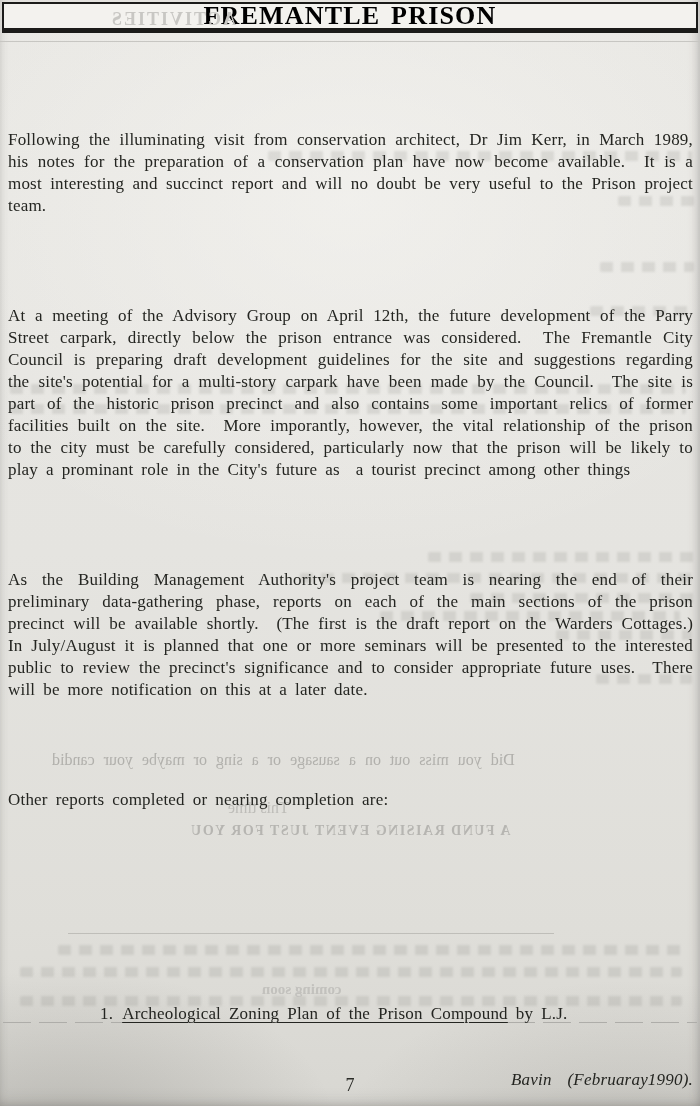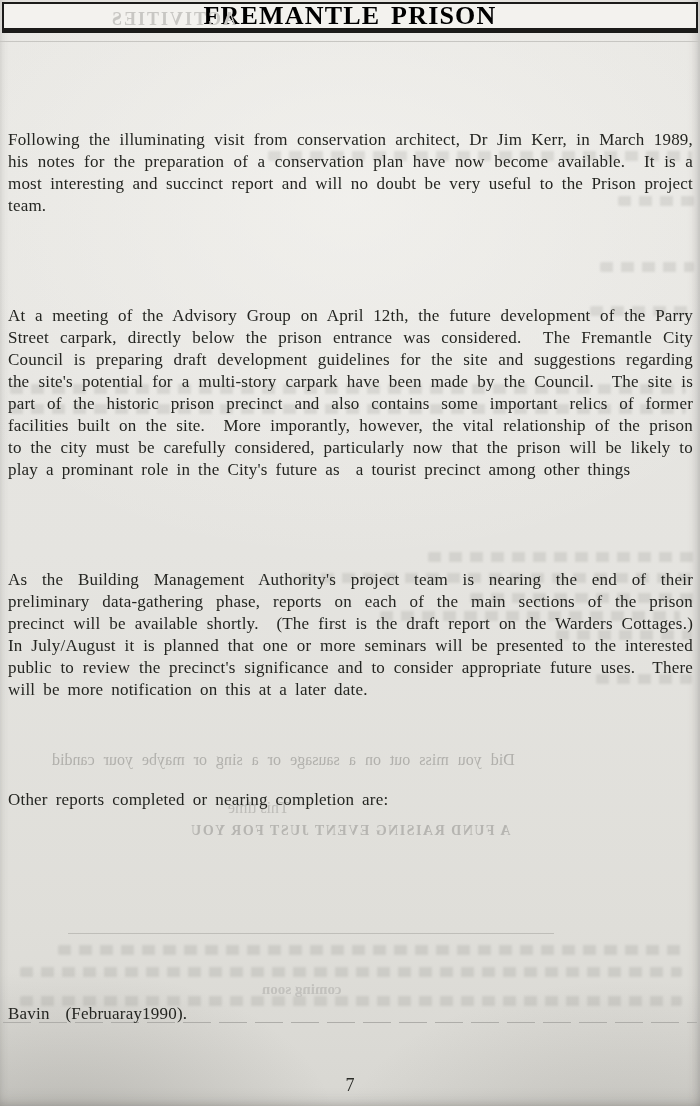--- a/index.html
+++ b/index.html
@@ -29,21 +29,21 @@
     font-size:17px; line-height:22px; text-align:justify;
     word-spacing:3.5px; letter-spacing:0.2px; white-space:pre-wrap;
   }
   .para { margin:0 0 22px 0; }
   .list-intro { margin:0 0 16px 0; }
   .report-list { margin:0 0 20px 0; padding-left:92px; }
   .report-item .line1 { text-align:left; }
   .report-item .num { margin-right:9px; }
   .report-item .rtitle { text-decoration:underline; text-underline-offset:3px; text-decoration-thickness:1px; }
   .report-item .ritalic { font-style:italic; }
-  .report-item .line2 { margin-left:-92px; text-align:left; }
+  .report-item .line2 { margin-left:-92px; text-align:right;font-style:italic; }
   
   .page-number { position:absolute; left:0; right:0; bottom:10px; text-align:center; font-size:18px; color:#2a2b27; }
   
   .rule { position:absolute; height:1px; }
   .rule-a { top:41px; left:0; width:700px; background:#c7c6c2; }
   .rule-b { top:933px; left:68px; width:486px; background:#adaca8; opacity:.65; }
   .rule-c { top:1022px; left:3px; width:694px;
             background:repeating-linear-gradient(90deg,#aeada9 0 28px, rgba(174,173,169,0) 28px 36px); }
   
   .ghost { position:absolute; transform:scaleX(-1); white-space:nowrap; filter:blur(0.4px); pointer-events:none; }
@@ -113,20 +113,21 @@
 
     <p class="para">At a meeting of the Advisory Group on April 12th, the future development of the Parry Street carpark, directly below the prison entrance was considered.  The Fremantle City Council is preparing draft development guidelines for the site and suggestions regarding the site's potential for a multi-story carpark have been made by the Council.  The site is part of the historic prison precinct and also contains some important relics of former facilities built on the site.  More imporantly, however, the vital relationship of the prison to the city must be carefully considered, particularly now that the prison will be likely to play a prominant role in the City's future as  a tourist precinct among other things</p>
 
     <p class="para">As the Building Management Authority's project team is nearing the end of their preliminary data-gathering phase, reports on each of the main sections of the prison precinct will be available shortly.  (The first is the draft report on the Warders Cottages.)  In July/August it is planned that one or more seminars will be presented to the interested public to review the precinct's significance and to consider appropriate future uses.  There will be more notification on this at a later date.</p>
 
     <p class="list-intro">Other reports completed or nearing completion are:</p>
 
     <div class="report-list">
 
       <div class="report-item">
+        <div class="line1"><span class="num">1.</span><span class="rtitle">Archeological Zoning Plan of the Prison Compound</span><span> by L.J.</span><span class="ritalic"></span></div>
         <div class="line2">Bavin  (Februaray1990).</div>
       </div>
 
       
 
       
 
     </div>
 
     

